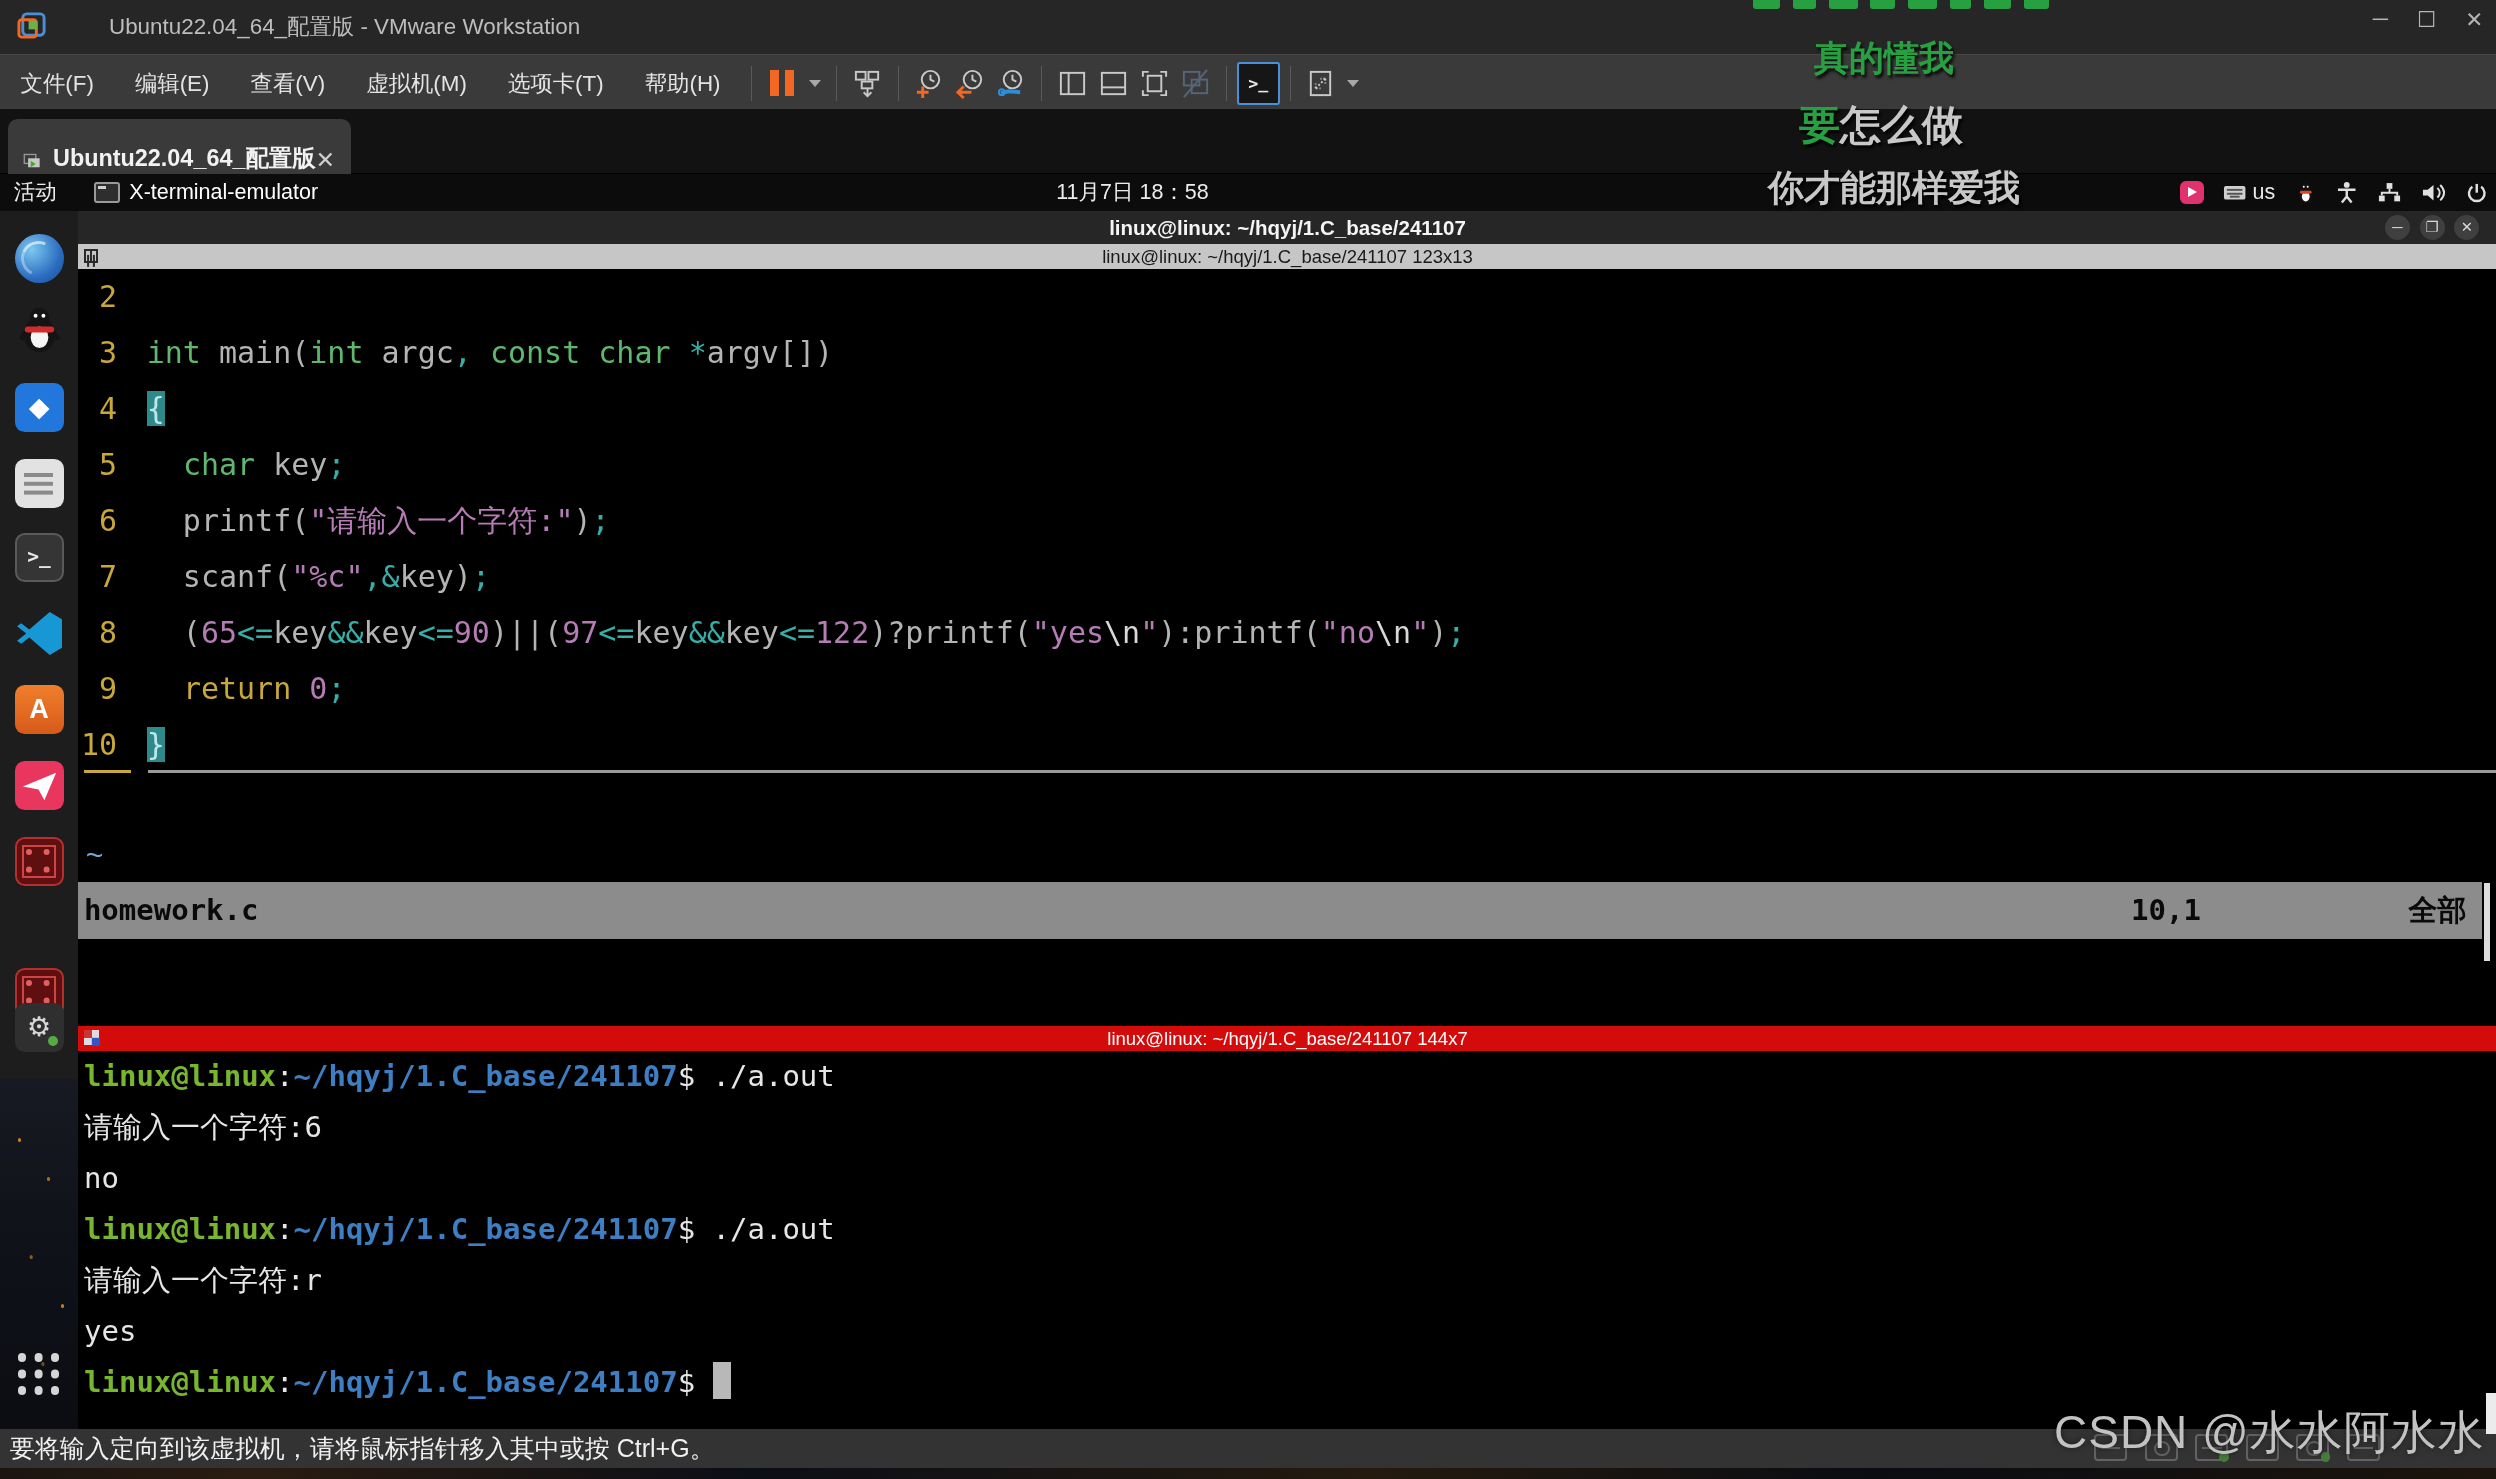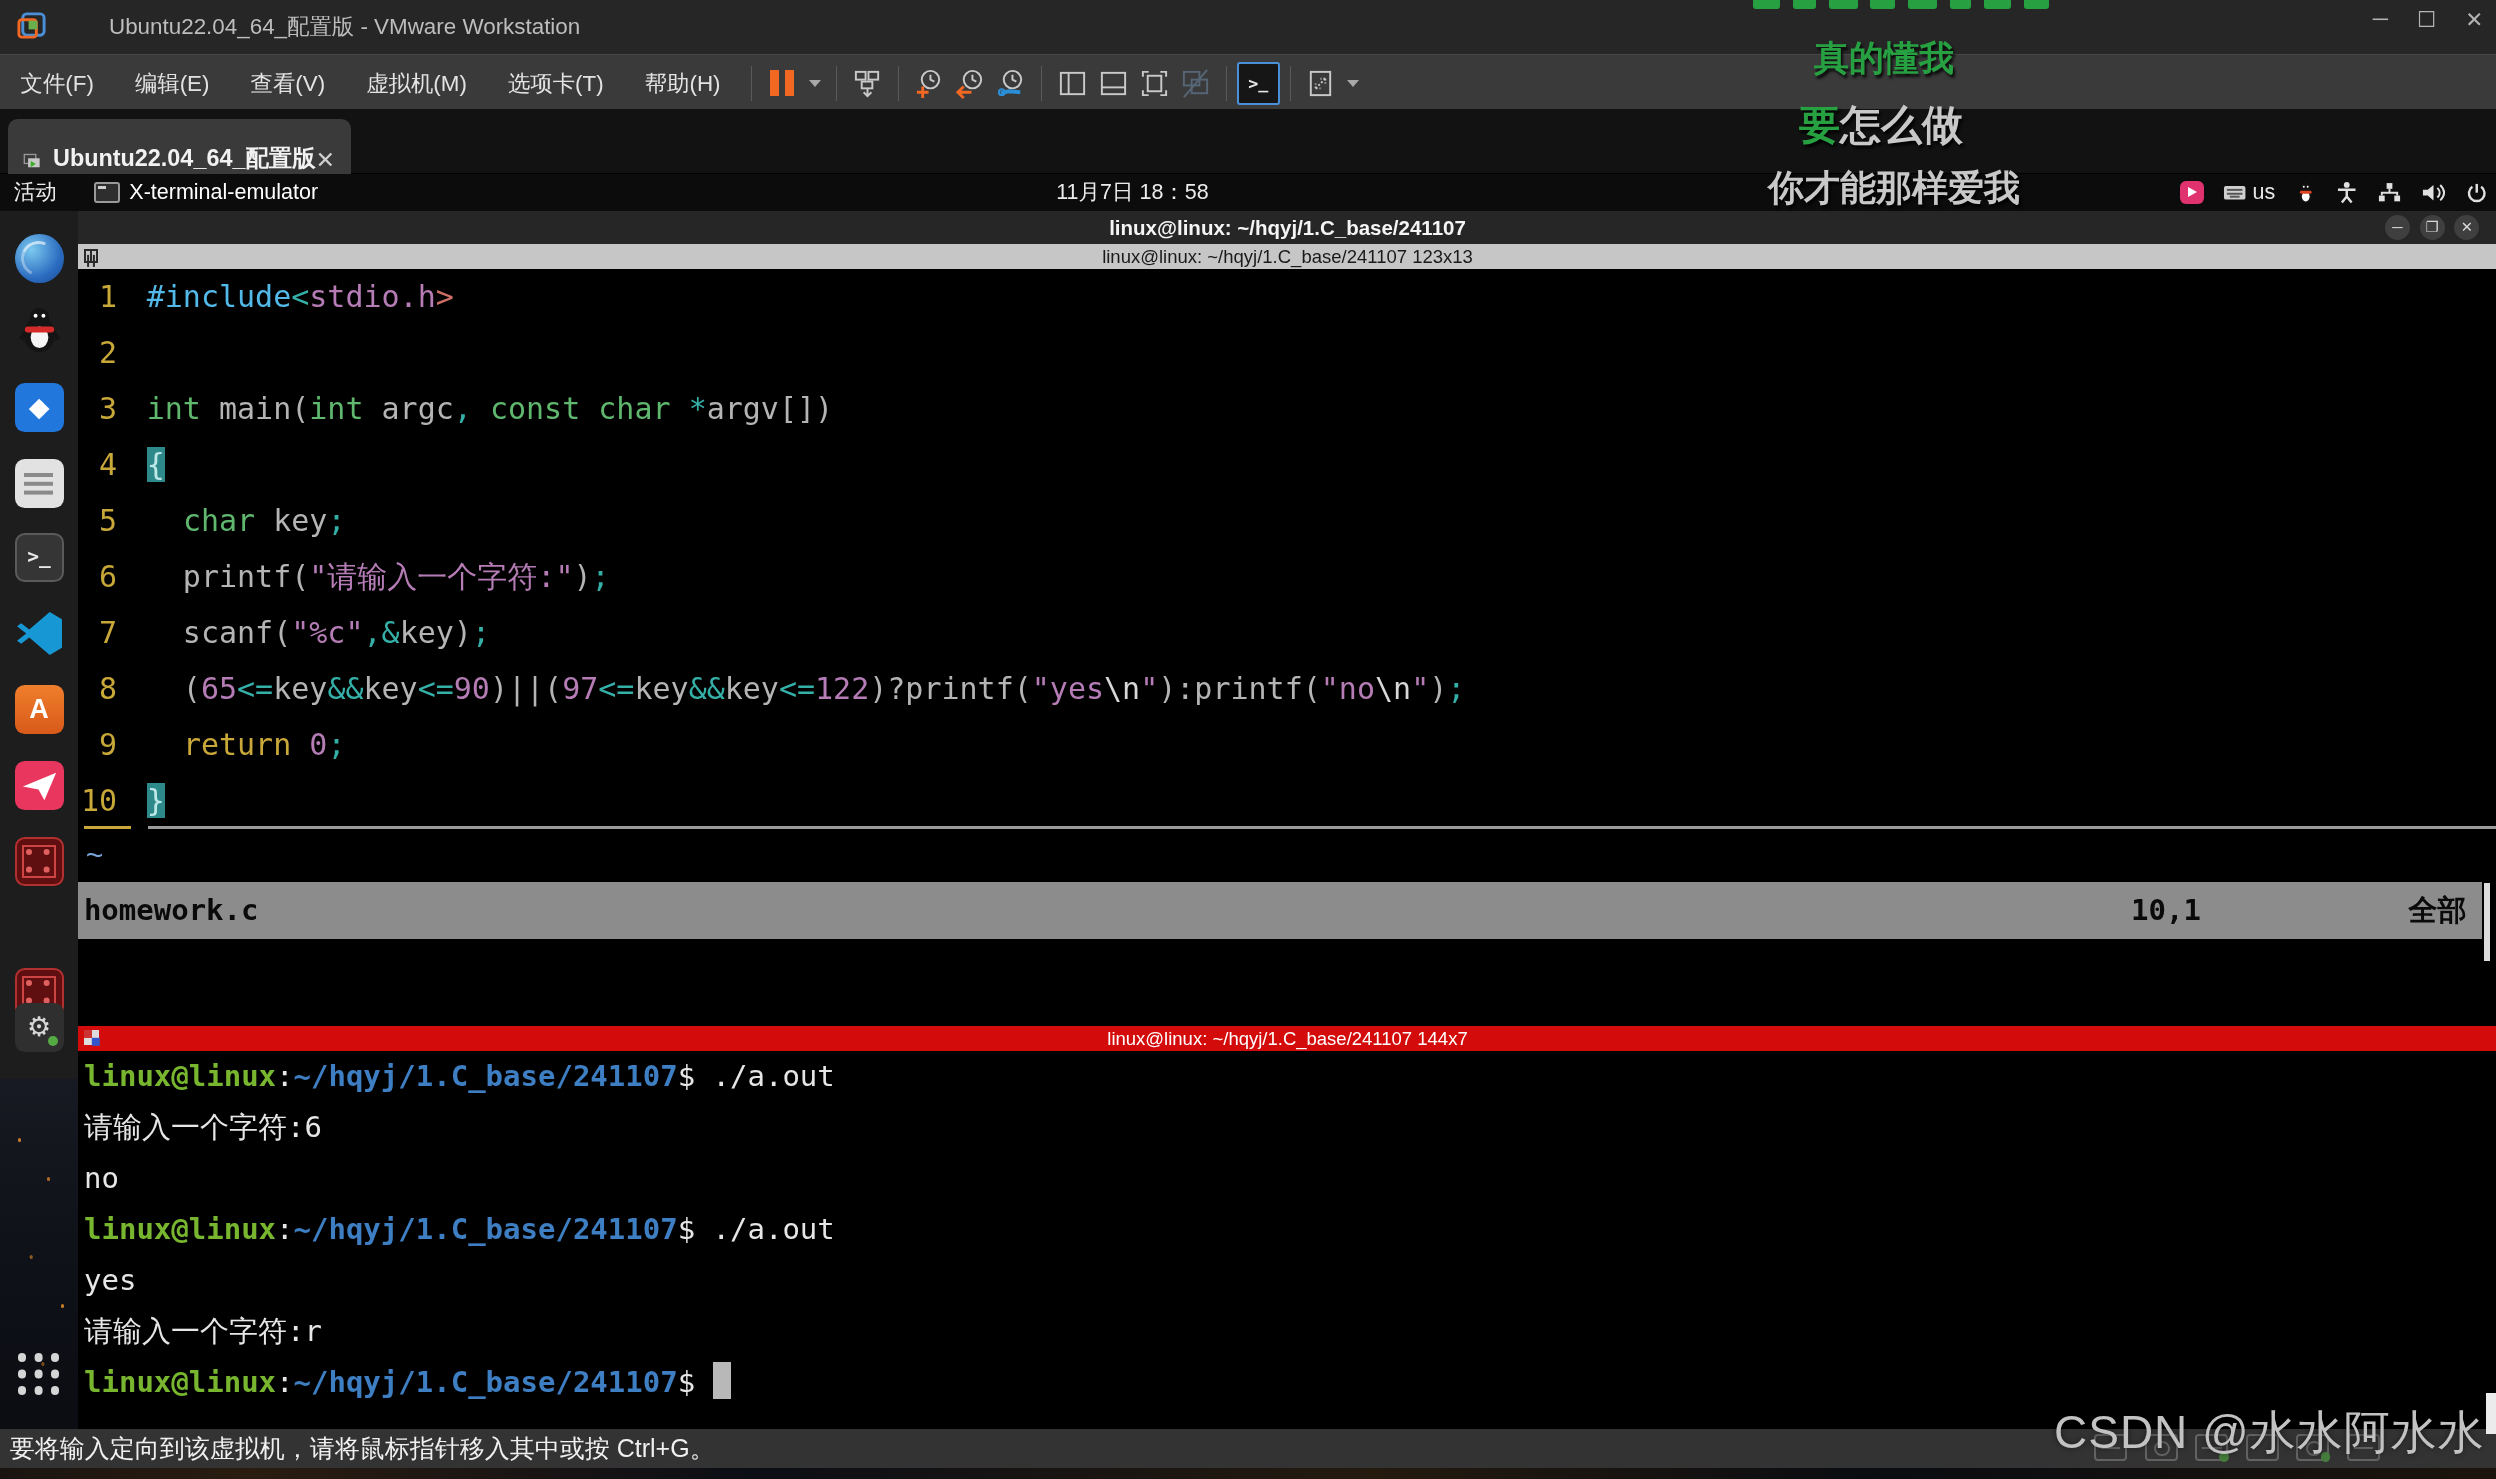--- a/index.html
+++ b/index.html
@@ -327,21 +327,20 @@
       <span class="cbtn">✕</span>
     </div>
   </div>
   <div id="caption2" class="abs">
     <span class="miniic"></span>
     <div class="cap">linux@linux: ~/hqyj/1.C_base/241107 123x13</div>
   </div>
 
   <div id="vim" class="abs">
     <div id="vimrows">
-        <div class="vrow"><span class="ln">1</span> <span class="tk-inc">#include</span><span class="tk-op">&lt;</span><span class="tk-str">stdio.h</span><span class="tk-hdr">&gt;</span></div>
         <div class="vrow"><span class="ln">2</span> </div>
         <div class="vrow"><span class="ln">3</span> <span class="tk-kw">int</span><span class="tk-pl"> main(</span><span class="tk-kw">int</span><span class="tk-pl"> argc</span><span class="tk-op">,</span><span class="tk-pl"> </span><span class="tk-kw">const</span><span class="tk-pl"> </span><span class="tk-kw">char</span><span class="tk-pl"> </span><span class="tk-op">*</span><span class="tk-pl">argv[])</span></div>
         <div class="vrow"><span class="ln">4</span> <span class="tk-cur">{</span></div>
         <div class="vrow"><span class="ln">5</span> <span class="tk-pl">  </span><span class="tk-kw">char</span><span class="tk-pl"> key</span><span class="tk-op">;</span></div>
         <div class="vrow"><span class="ln">6</span> <span class="tk-pl">  printf(</span><span class="tk-str">"请输入一个字符:"</span><span class="tk-pl">)</span><span class="tk-op">;</span></div>
         <div class="vrow"><span class="ln">7</span> <span class="tk-pl">  scanf(</span><span class="tk-str">"%c"</span><span class="tk-op">,&amp;</span><span class="tk-pl">key)</span><span class="tk-op">;</span></div>
         <div class="vrow"><span class="ln">8</span> <span class="tk-pl">  (</span><span class="tk-num">65</span><span class="tk-op">&lt;=</span><span class="tk-pl">key</span><span class="tk-op">&amp;&amp;</span><span class="tk-pl">key</span><span class="tk-op">&lt;=</span><span class="tk-num">90</span><span class="tk-pl">)||(</span><span class="tk-num">97</span><span class="tk-op">&lt;=</span><span class="tk-pl">key</span><span class="tk-op">&amp;&amp;</span><span class="tk-pl">key</span><span class="tk-op">&lt;=</span><span class="tk-num">122</span><span class="tk-pl">)?printf(</span><span class="tk-str">"yes</span><span class="tk-esc">\n</span><span class="tk-str">"</span><span class="tk-pl">):printf(</span><span class="tk-str">"no</span><span class="tk-esc">\n</span><span class="tk-str">"</span><span class="tk-pl">)</span><span class="tk-op">;</span></div>
         <div class="vrow"><span class="ln">9</span> <span class="tk-pl">  </span><span class="tk-ret">return</span><span class="tk-pl"> </span><span class="tk-num">0</span><span class="tk-op">;</span></div>
         <div class="vrow cursorline"><span class="ln">10</span> <span class="tk-cur">}</span></div>
       </div>
@@ -357,22 +356,22 @@
   <div id="caption3" class="abs">
     <span class="miniic2"></span>
     <div class="cap">linux@linux: ~/hqyj/1.C_base/241107 144x7</div>
   </div>
   <div id="term2" class="abs">
     <div id="termrows">
         <div class="trow"><span class="tp-user">linux@linux</span><span>:</span><span class="tp-path">~/hqyj/1.C_base/241107</span><span>$ ./a.out</span></div>
         <div class="trow">请输入一个字符:6</div>
         <div class="trow">no</div>
         <div class="trow"><span class="tp-user">linux@linux</span><span>:</span><span class="tp-path">~/hqyj/1.C_base/241107</span><span>$ ./a.out</span></div>
+        <div class="trow">请输入一个字符:r</div>
         <div class="trow">yes</div>
-        <div class="trow">请输入一个字符:r</div>
         <div class="trow"><span class="tp-user">linux@linux</span><span>:</span><span class="tp-path">~/hqyj/1.C_base/241107</span><span>$ </span><span class="tcursor"></span></div>
       </div>
   </div>
 
   <div id="statusbar" class="abs">
     <span id="hint">要将输入定向到该虚拟机，请将鼠标指针移入其中或按 Ctrl+G。</span>
     <div id="devicons">
       <span class="di line"></span>
       <span class="di cd"></span>
       <span class="di line">

